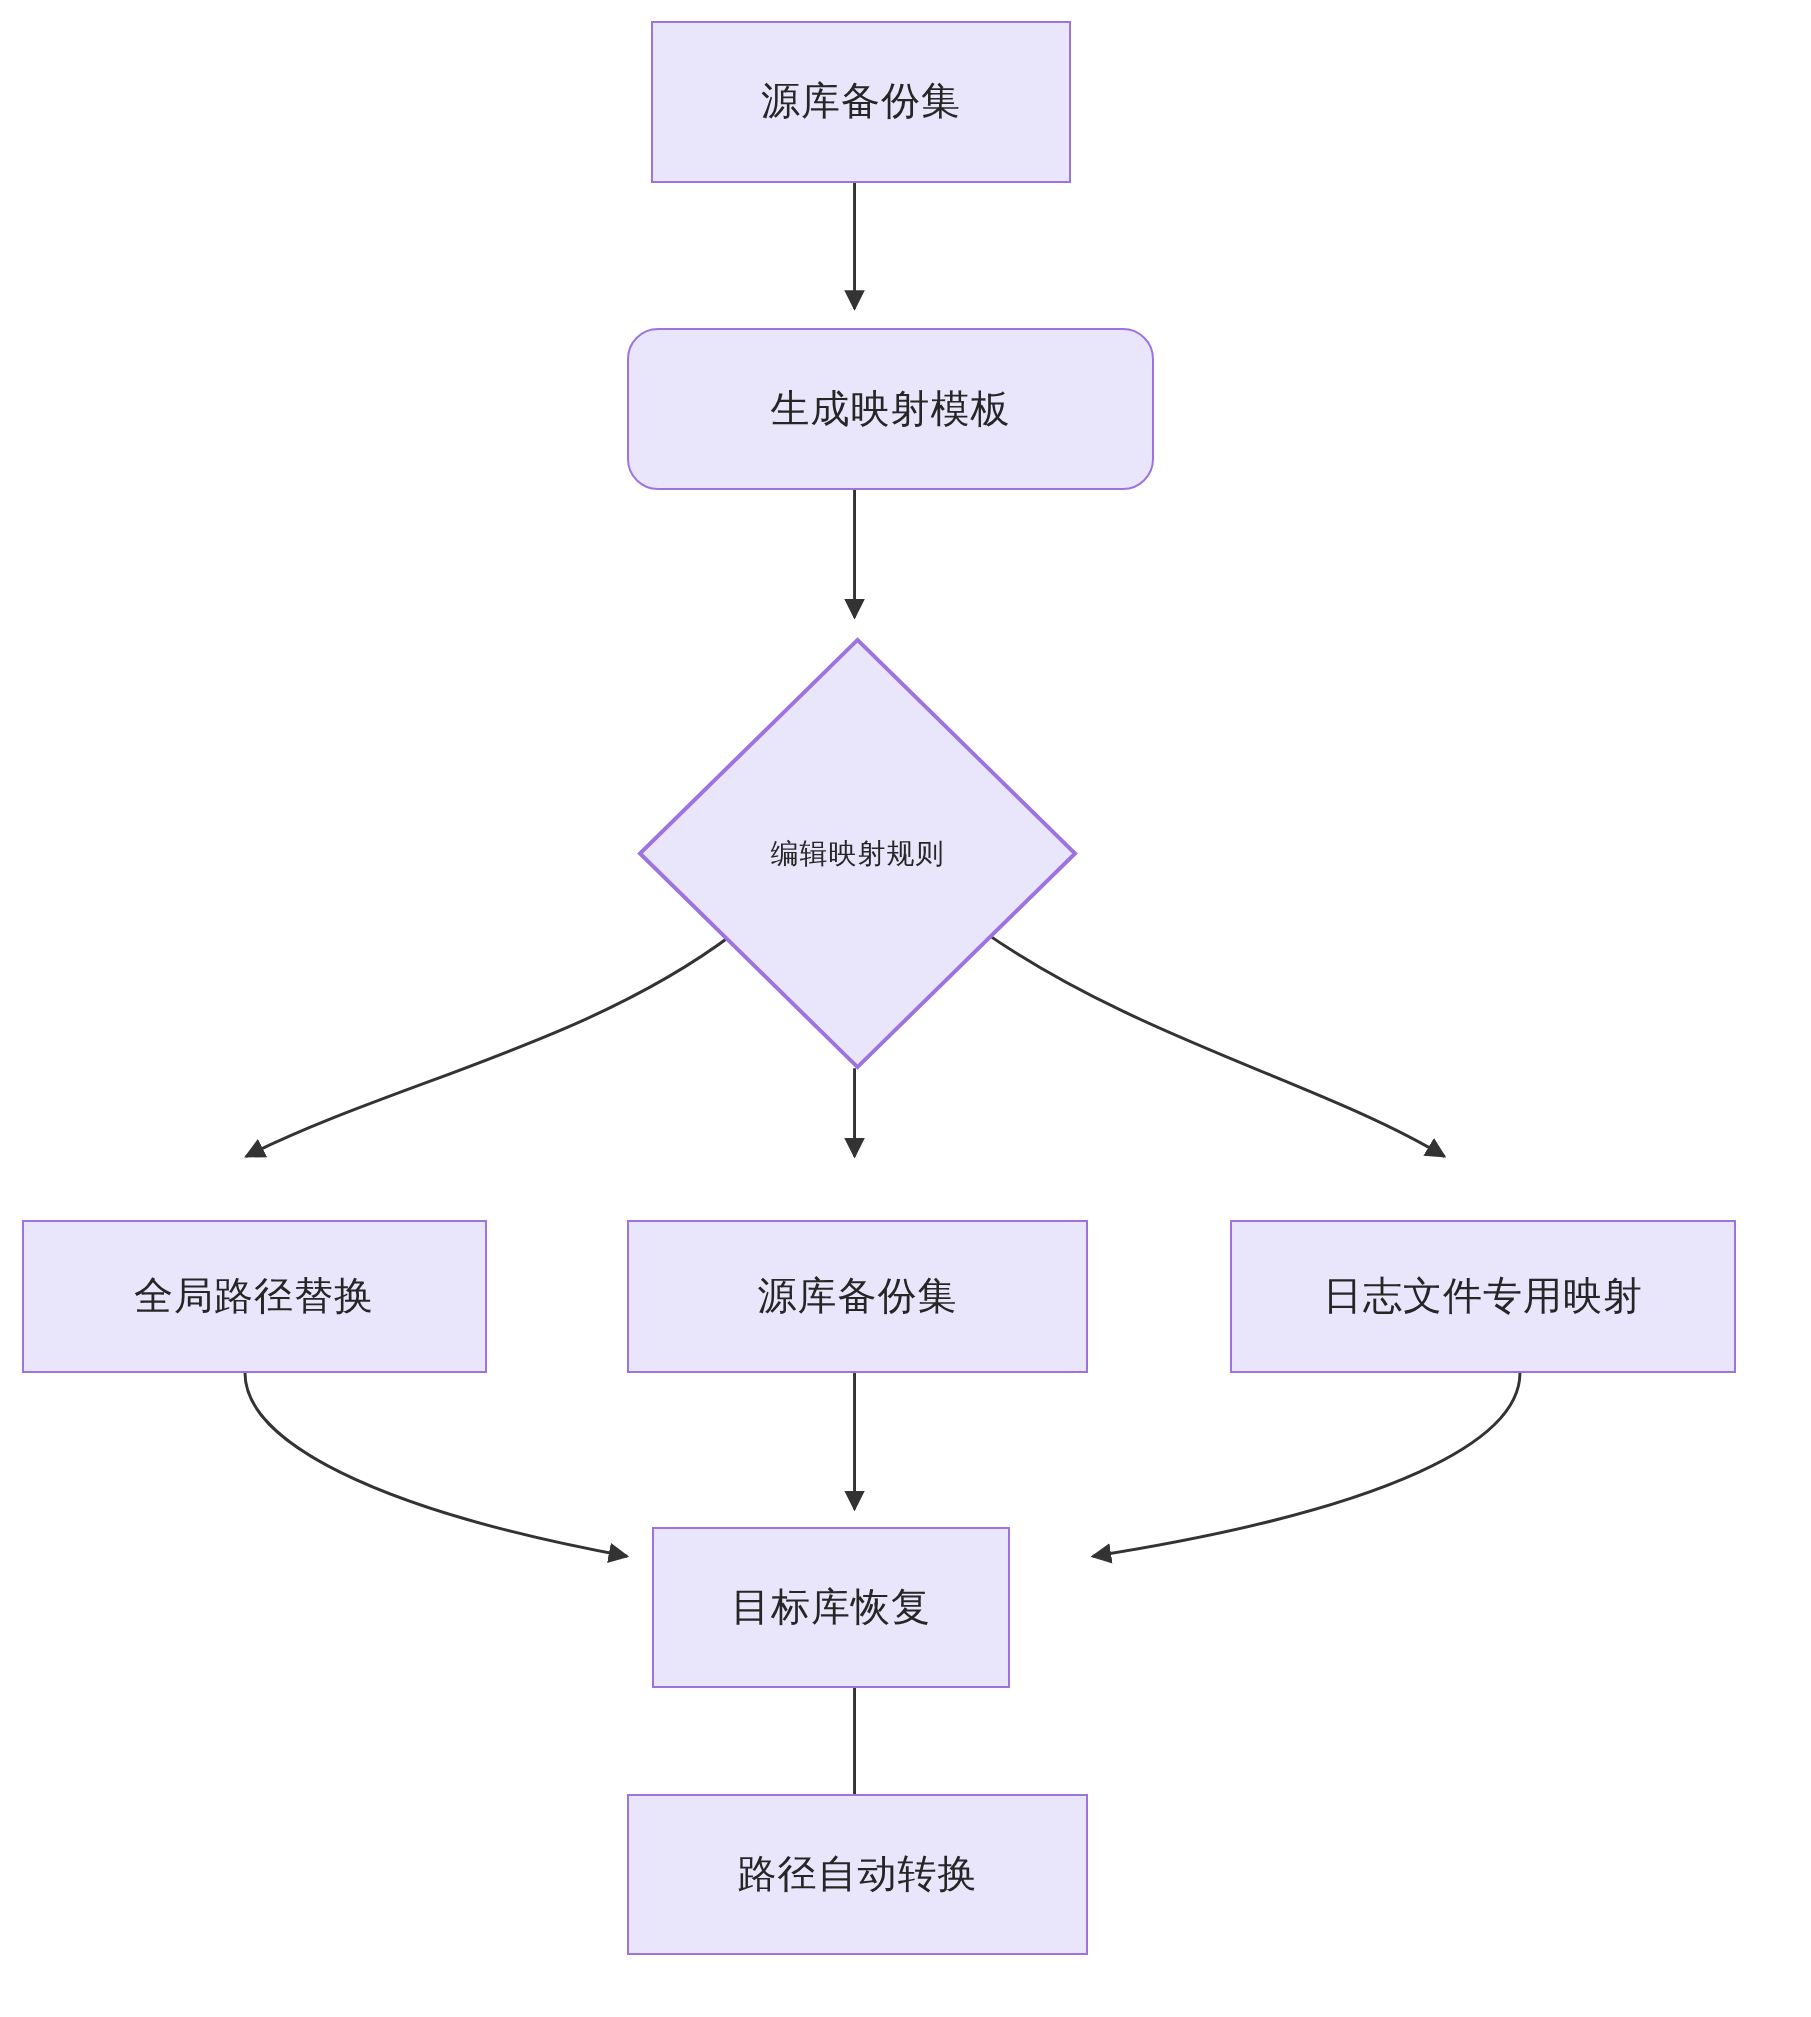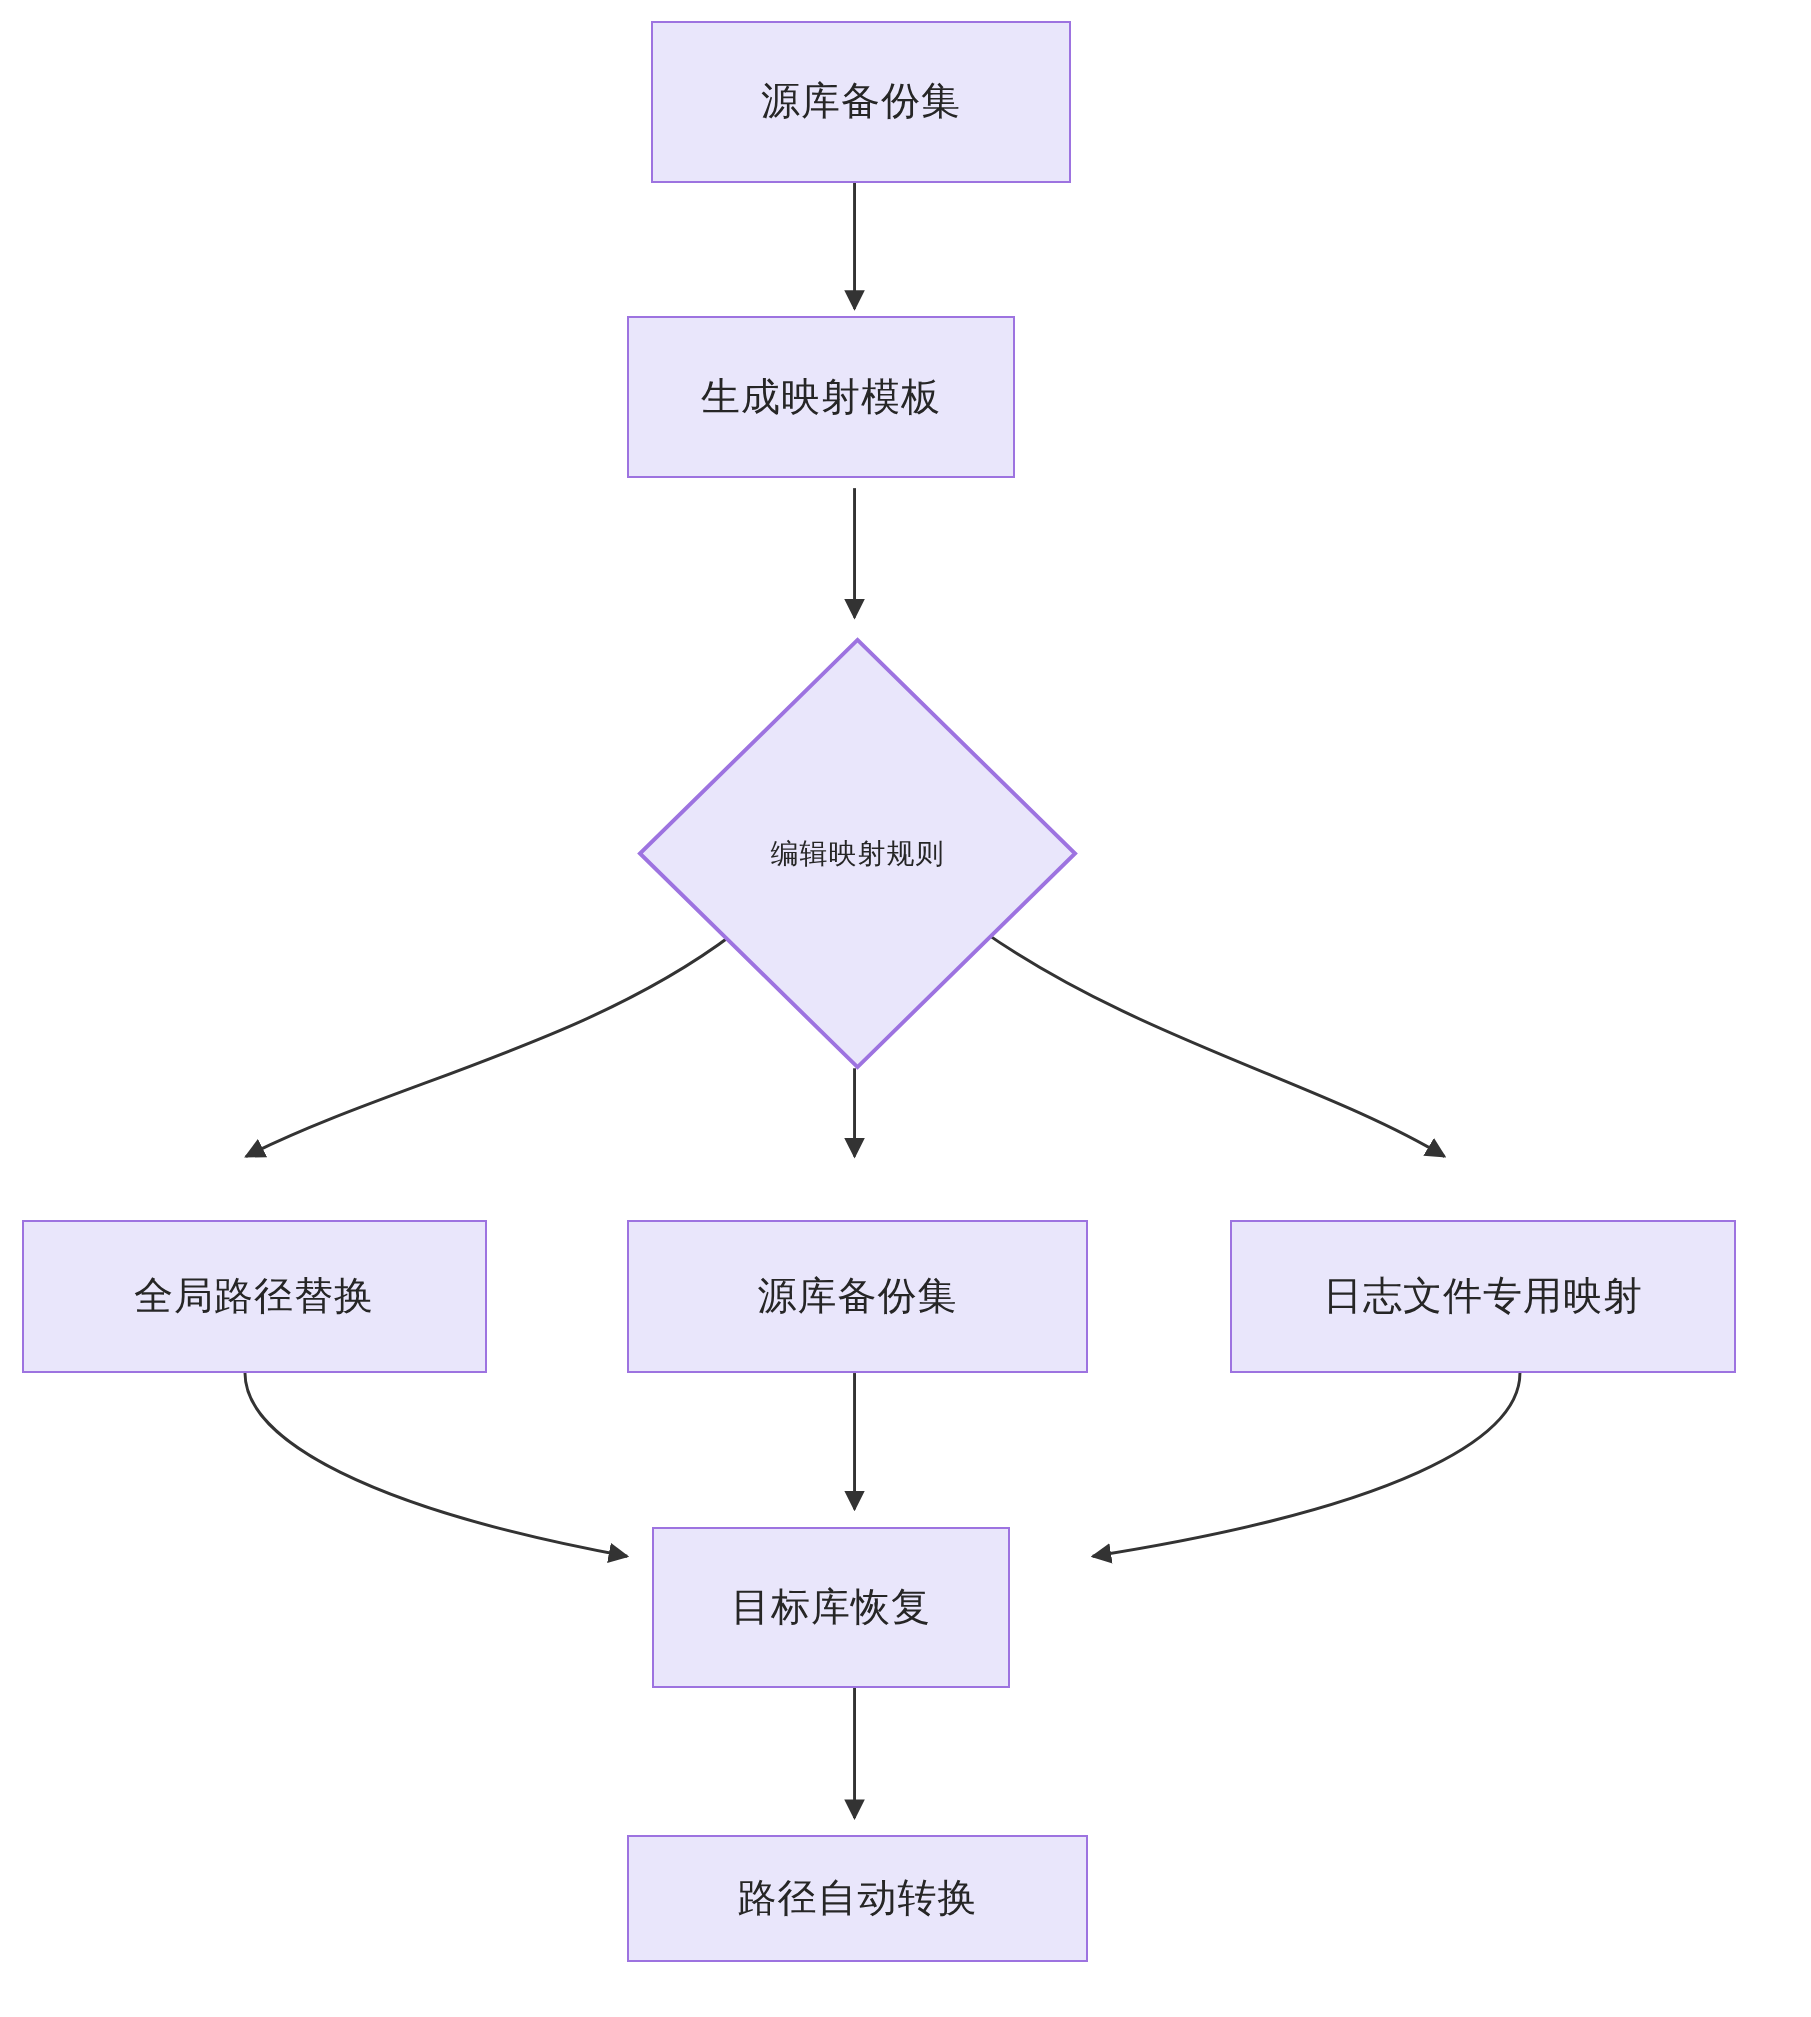--- a/index.html
+++ b/index.html
@@ -93,21 +93,21 @@
 
     <path d="M 1551 1401 C 1551 1470, 1420 1540, 1115 1588" fill="none" stroke="#333333" stroke-width="3" marker-end="url(#arrow)"></path>
 
     <path d="M 872 1722 L 872 1855" fill="none" stroke="#333333" stroke-width="3" marker-end="url(#arrow)"></path>
   </svg>
 
   <div class="node" style="left:651px; top:20.6px; width:420px; height:162px;">
     <span class="node-label">源库备份集</span>
   </div>
 
-  <div class="node" style="left:627px; top:316px; width:388px; height:162px;">
+  <div class="node" style="left:627px; top:328px; width:527px; height:162px;border-radius:31px;">
     <span class="node-label">生成映射模板</span>
   </div>
 
   <div class="diamond-wrap" style="left:637px; top:637px; width:441px; height:433px;">
     <svg class="diamond-shape" viewBox="0 0 450 442" preserveAspectRatio="none" xmlns="http://www.w3.org/2000/svg">
       <polygon points="225,3 447,221 225,439 3,221" fill="#e9e6fb" stroke="#9d73e0" stroke-width="4"></polygon>
     </svg>
     <span class="diamond-label">编辑映射规则</span>
   </div>
 
@@ -120,18 +120,18 @@
   </div>
 
   <div class="node" style="left:1230px; top:1220px; width:506px; height:153px;">
     <span class="node-label">日志文件专用映射</span>
   </div>
 
   <div class="node" style="left:652px; top:1527px; width:358px; height:161px;">
     <span class="node-label">目标库恢复</span>
   </div>
 
-  <div class="node" style="left:627px; top:1835px; width:461px; height:127px;">
+  <div class="node" style="left:627px; top:1794px; width:461px; height:161px;">
     <span class="node-label">路径自动转换</span>
   </div>
 
 </div>
 
 
 </body></html>

